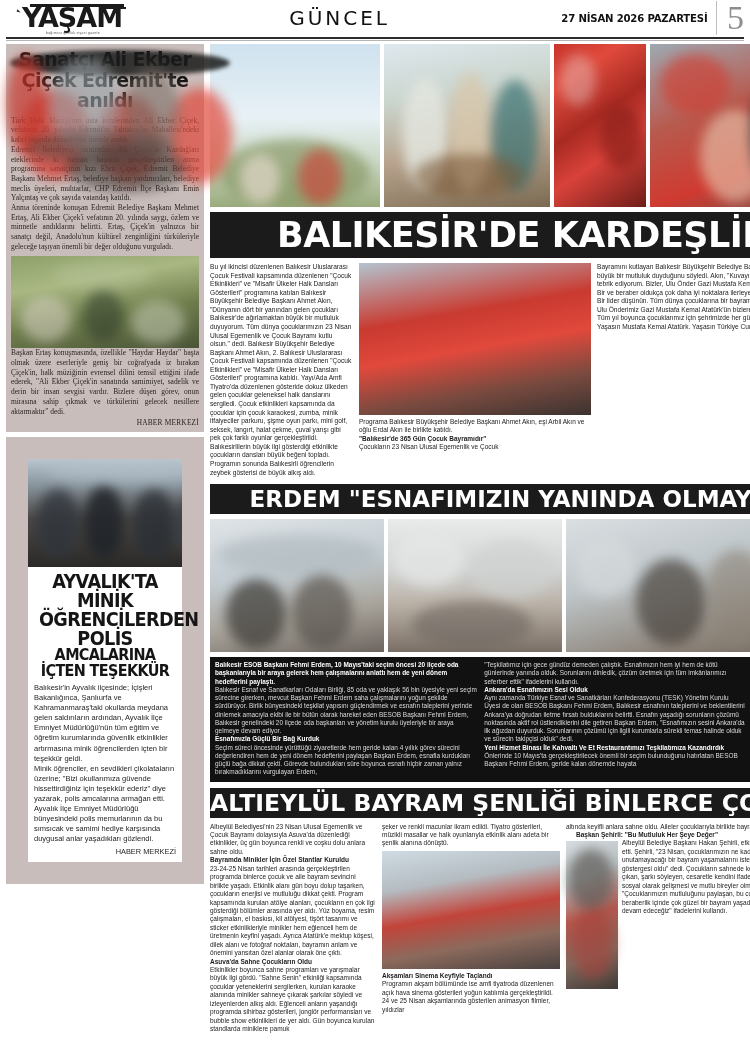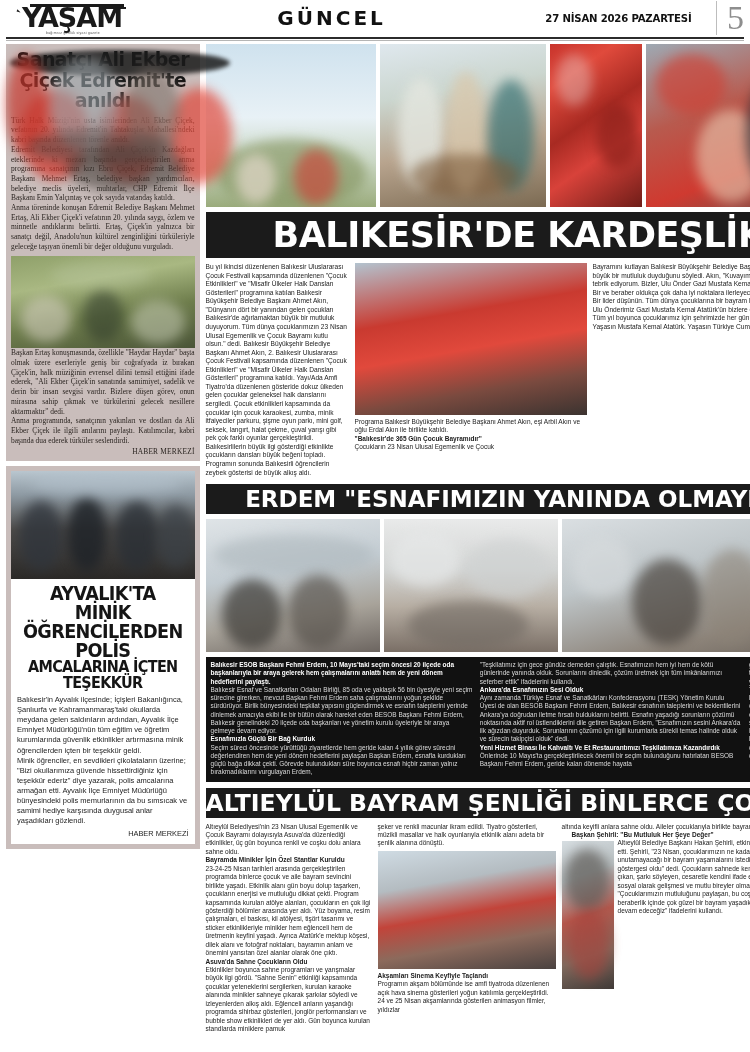--- a/index.html
+++ b/index.html
@@ -35,23 +35,23 @@
   .logo-rule-right {
     position: absolute; left: 98px; top: 4px; width: 22px; height: 2px; background:#1a1a1a;
   }
   .logo-sub {
     position: absolute; left: 40px; bottom: -2px; font-size: 3.4px; letter-spacing: .3px;
     color: #555;
   }
   .section-title {
     flex: 1; text-align: center;
     font-family: "DejaVu Sans", sans-serif;
-    font-weight: 700; font-size: 20px; letter-spacing: 3px; color: #111;
-  }
-  .mast-right { display: flex; align-items: center; gap: 18px; }
+    font-weight: 400; font-size: 20px; letter-spacing: 3px; color: #111;
+  }
+  .mast-right { display: flex; align-items: center; gap: 2px; }
   .mast-date {
     font-family: "DejaVu Sans", sans-serif;
     font-weight: 700; font-size: 11px; letter-spacing: -0.2px;
     color: #111; transform: scaleX(0.92); white-space: nowrap;
   }
   .mast-pagenum {
     font-family: "Liberation Serif", serif;
     font-size: 34px; color: #8e8e8e; line-height: 1;
     padding-left: 10px; border-left: 1px solid #bdbdbd; height: 34px;
   }
@@ -89,21 +89,21 @@
     background: linear-gradient(160deg,#7d8a5a 0%,#9aa87a 35%,#6f7d52 70%,#55603d 100%);
     position: relative; overflow: hidden;
   }
   .credit {
     font-family: "Liberation Serif", serif;
     font-size: 7.4px; text-align: right; color: #2a2420; margin-top: 2px;
     letter-spacing: .2px;
   }
 
   
-  .lbox-white { background: #c9bdbb; padding: 5px; }
+  .lbox-white { background: #c9bdbb; padding: 22px; }
   .white-inner { background:#fff; padding: 5px 6px 6px 6px; }
   .lhead2 {
     font-family: "DejaVu Sans", sans-serif;
     font-weight: 900; font-size: 19px; line-height: 1.0;
     color: #151515; text-align: center; letter-spacing: -0.7px;
     transform: scaleX(0.93); transform-origin: center;
   }
   .lhead2 .l3 { font-size: 15.5px; }
   .ltext2 {
     font-family: "Liberation Sans", sans-serif;
@@ -215,21 +215,20 @@
           <p>Anma töreninde konuşan Edremit Belediye Başkanı Mehmet Ertaş, Ali Ekber Çiçek'i  vefatının 20. yılında saygı, özlem ve minnetle andıklarını belirtti. Ertaş, Çiçek'in yalnızca bir sanatçı değil, Anadolu'nun kültürel zenginliğini türküleriyle geleceğe taşıyan önemli bir değer olduğunu vurguladı.</p>
         </div>
         <div class="lphoto ph-green">
           <div class="blob" style="left:10px;top:40px;width:50px;height:46px;background:#d8d2c4"></div>
           <div class="blob" style="left:72px;top:34px;width:40px;height:52px;background:#2f3a2a"></div>
           <div class="blob" style="left:120px;top:44px;width:54px;height:44px;background:#c6cbb4"></div>
           <div class="blob" style="left:40px;top:6px;width:100px;height:26px;background:#b9c6a0;opacity:.4"></div>
         </div>
         <div class="ltext" style="">
           <p>Başkan Ertaş konuşmasında, özellikle "Haydar Haydar" başta olmak üzere eserleriyle geniş bir coğrafyada iz bırakan Çiçek'in, halk müziğinin evrensel dilini temsil ettiğini ifade ederek, "Ali Ekber Çiçek'in sanatında samimiyet, sadelik ve derin bir insan sevgisi vardır. Bizlere düşen görev, onun mirasına sahip çıkmak ve türkülerini gelecek nesillere aktarmaktır" dedi.</p>
-          <p>Anma programında, sanatçının yakınları ve dostları da  Ali Ekber Çiçek ile ilgili anılarını paylaştı. Katılımcılar, kabri başında dua ederek türküler seslendirdi.</p>
         </div>
         <div class="credit">HABER MERKEZİ</div>
       </div>
 
       <div class="lbox-white">
         <div class="lphoto ph-amca" style="height:108px;margin:0 0 0 0">
           <div class="blob" style="left:8px;top:30px;width:44px;height:70px;background:#30353c;opacity:.8"></div>
           <div class="blob" style="left:56px;top:26px;width:40px;height:74px;background:#1f2328;opacity:.85"></div>
           <div class="blob" style="left:104px;top:30px;width:44px;height:70px;background:#2a2f35;opacity:.8"></div>
           <div class="blob" style="left:145px;top:34px;width:40px;height:64px;background:#3a4046;opacity:.75"></div>

